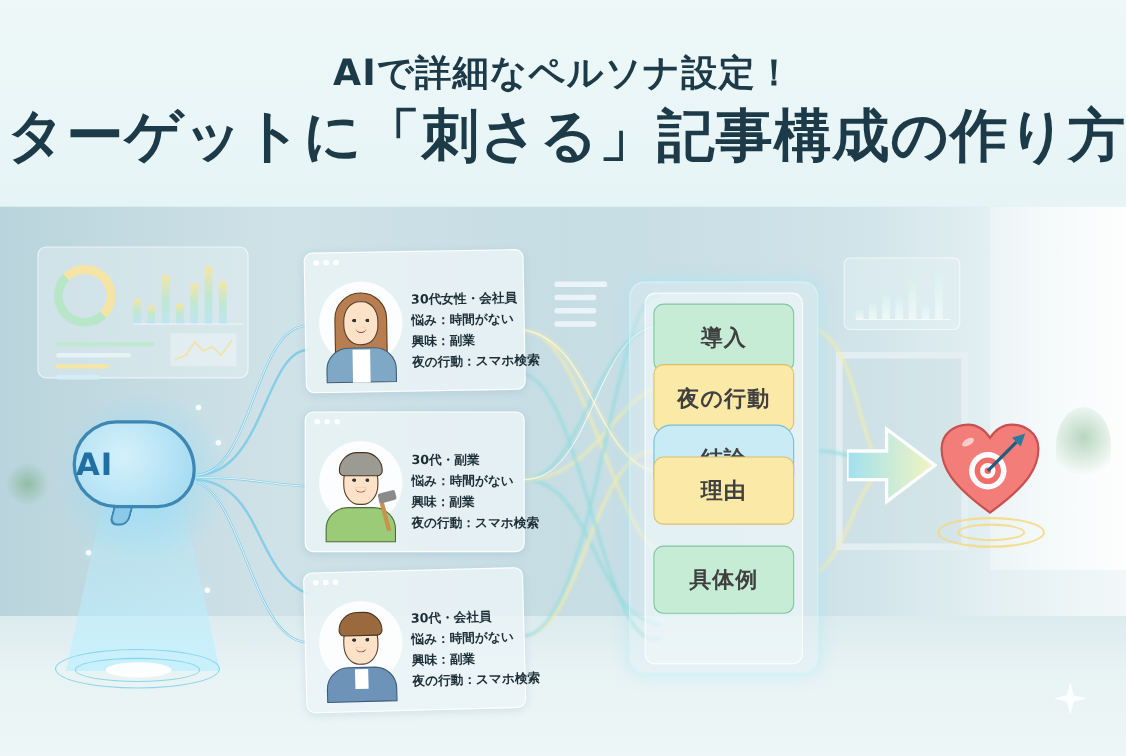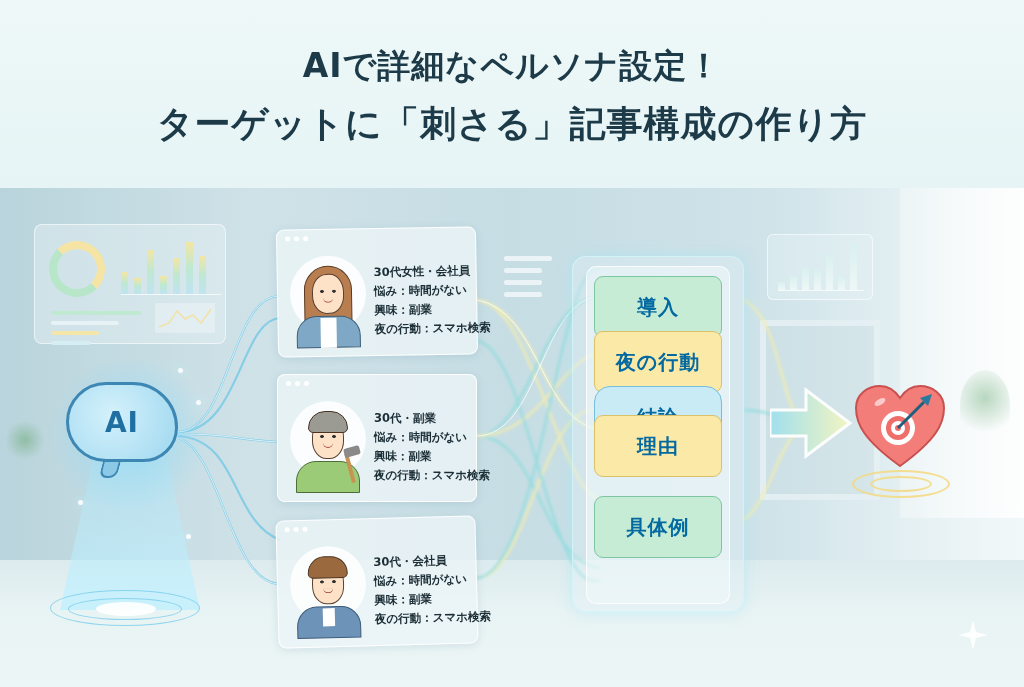--- a/index.html
+++ b/index.html
@@ -22,21 +22,21 @@
     border-radius: 50% 50% 10% 10%; background: radial-gradient(circle at 50% 40%, rgba(140,190,150,0.6), rgba(140,190,150,0) 70%); }
   .plant2 { position:absolute; left:5px; top:420px; width:40px; height:40px; border-radius:50%;
     background: radial-gradient(circle, rgba(110,170,120,0.55), rgba(110,170,120,0) 70%); }
   .desk { position:absolute; left:0; top:560px; width:1024px; height:127px;
     background: linear-gradient(180deg,#dcebee 0%,#e8f3f4 40%,#edf6f6 100%); }
 
   
   .title { position:absolute; left:0; top:40px; width:1024px; text-align:center;
     font-family:"DejaVu Sans", sans-serif; font-weight:bold; color:#1c3a48; letter-spacing:1px; }
   .title .l1 { font-size:33px; line-height:52px; }
-  .title .l2 { font-size:36px; line-height:56px; margin-top:4px; }
+  .title .l2 { font-size:52px; line-height:56px; margin-top:4px;text-align:right; }
   .hl { position: relative; display:inline-block; }
   .hl::after { content:""; position:absolute; left:0; right:0; bottom:4px; height:14px;
     background:#fbe58a; z-index:-1; border-radius:2px; }
   .subtitle { position:absolute; left:256px; top:162px; width:516px; height:46px;
     border-radius:23px; background: linear-gradient(90deg,#7fd3e6 0%,#a3e3e0 50%,#a8e6b3 100%);
     display:flex; align-items:center; justify-content:center;
     font-weight:bold; font-size:26px; color:#17303b; letter-spacing:1px; }
 
   
   .dash { position:absolute; left:34px; top:224px; width:192px; height:120px;
@@ -61,21 +61,21 @@
 
   
   .beam { position:absolute; left:60px; top:430px; width:140px; height:180px;
     background: linear-gradient(180deg, rgba(160,225,245,0.2), rgba(190,240,255,0.75));
     clip-path: polygon(28% 0, 72% 0, 100% 100%, 0 100%); }
   .ring { position:absolute; border-radius:50%; border:1.5px solid rgba(120,205,235,0.8); }
   .glow { position:absolute; left:45px; top:360px; width:170px; height:150px; border-radius:50%;
     background: radial-gradient(circle, rgba(140,220,250,0.75), rgba(140,220,250,0) 70%); }
   .brain { position:absolute; left:66px; top:382px; width:112px; height:80px; border-radius:44px 50px 38px 44px;
     background: radial-gradient(circle at 40% 40%, #d4f1fb, #9fd8f0); border:3px solid #3d87b4;
-    display:flex; align-items:center; justify-content:center; }
+    display:flex; align-items:center; }
   .brain-stem { position:absolute; left:102px; top:452px; width:18px; height:26px; background:#8cc9e6;
     border:2px solid #3d87b4; border-top:none; border-radius:0 0 8px 8px; transform: skewX(-15deg); }
   .brain-label { font-weight:bold; font-size:28px; color:#1f6fa3; letter-spacing:1px; }
 
   
   svg.links { position:absolute; left:0; top:0; width:1024px; height:687px; pointer-events:none; }
 
   
   .card { position:absolute; width:200px; height:128px; border-radius:8px;
     background: rgba(236,244,247,0.82); border:1.5px solid rgba(255,255,255,0.95);
@@ -93,21 +93,21 @@
   .info { position:absolute; left:96px; top:34px; font-size:11.5px; line-height:19px; color:#1c2e36; font-weight:bold; white-space:nowrap; }
   .info span { display:block; }
 
   
   .struct-outer { position:absolute; left:572px; top:256px; width:172px; height:356px; border-radius:14px;
     border:1.5px solid rgba(210,245,250,0.9); background: rgba(225,242,246,0.35); box-shadow: 0 0 14px rgba(160,230,245,0.5); }
   .struct-inner { position:absolute; left:586px; top:266px; width:144px; height:338px; border-radius:10px;
     background: rgba(240,248,250,0.6); border:1px solid rgba(255,255,255,0.8); }
   .step { position:absolute; left:594px; width:128px; height:62px; border-radius:9px;
     display:flex; align-items:center; justify-content:center;
-    font-weight:bold; font-size:20px; color:#0369a1; letter-spacing:1px; border:1.5px solid; }
+    font-weight:bold; font-size:20px; color:#404040; letter-spacing:1px; border:1.5px solid; }
   .step.green { background:#c6ecd6; border-color:#7ec6a0; }
   .step.yellow { background:#fbe9a8; border-color:#dbc06a; }
   .step.blue { background:#c8ebf5; border-color:#76bedb; }
 
   
   .arrow { position:absolute; left:770px; top:382px; width:82px; height:82px; }
   .heart { position:absolute; left:854px; top:384px; width:92px; height:86px; }
   .heart-ring { position:absolute; border-radius:50%; border:2px solid rgba(245,215,120,0.8); }
 
   .sparkle { position:absolute; left:958px; top:620px; width:30px; height:30px; background:#fff; opacity:0.9;

